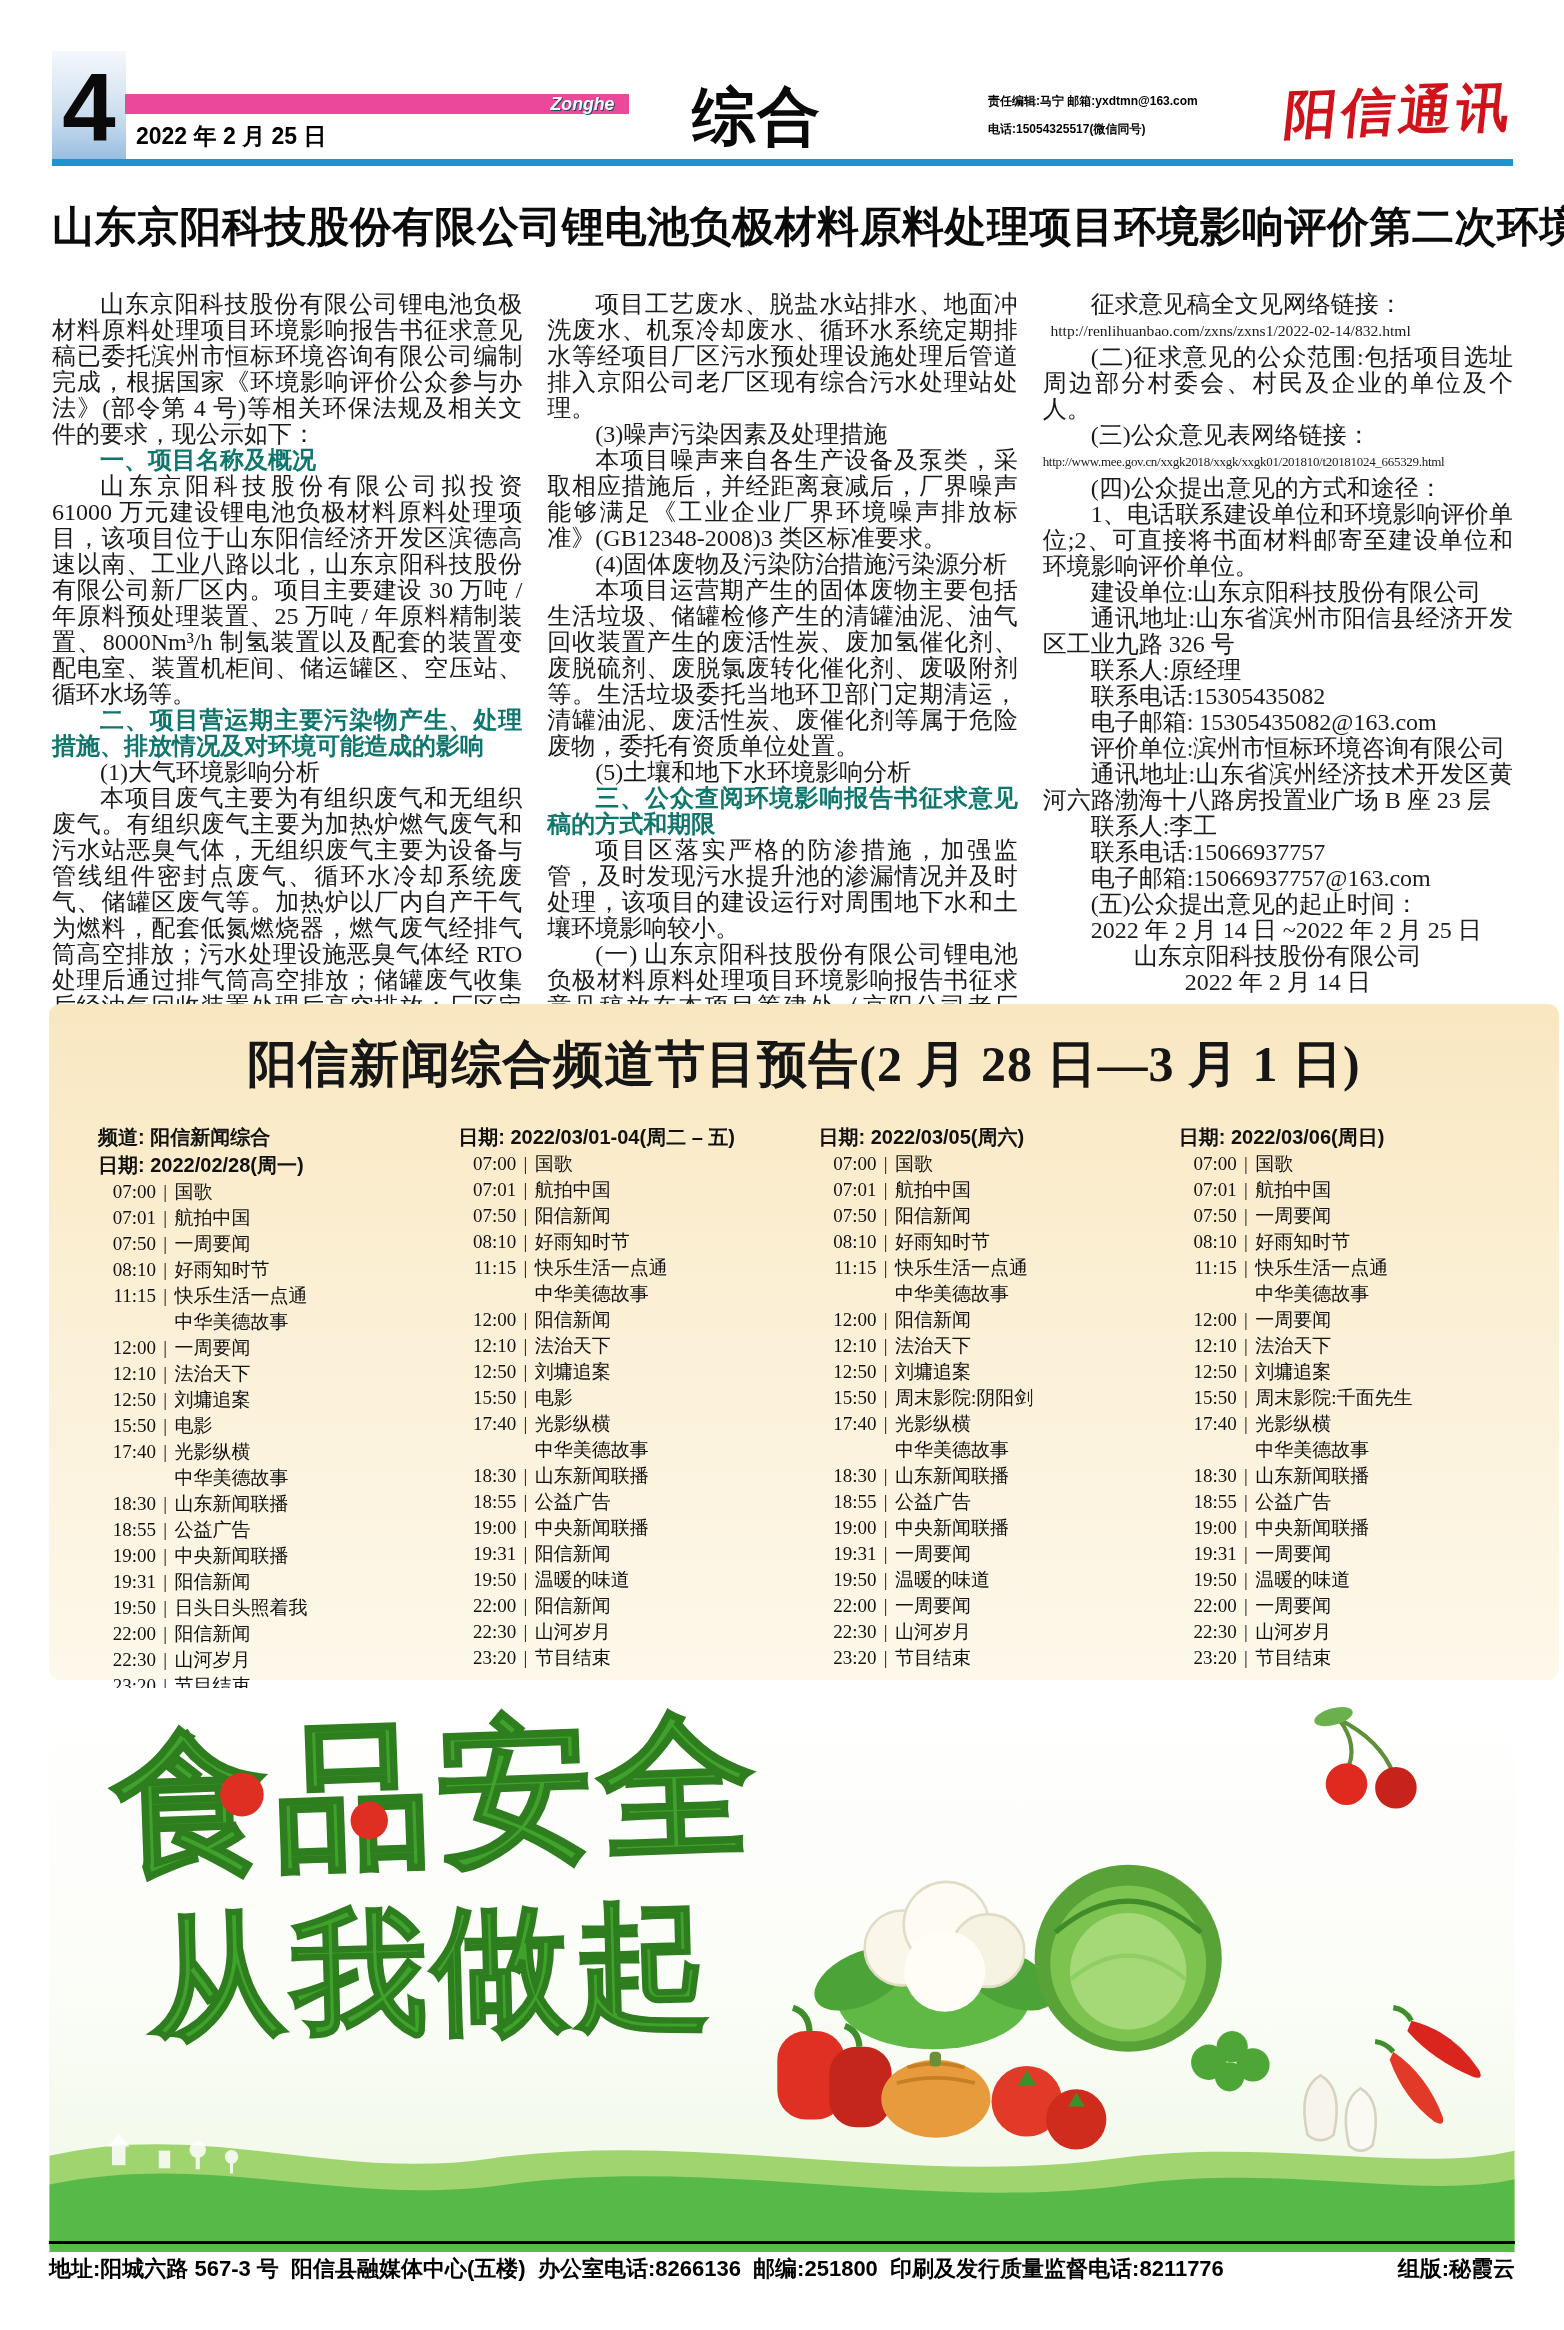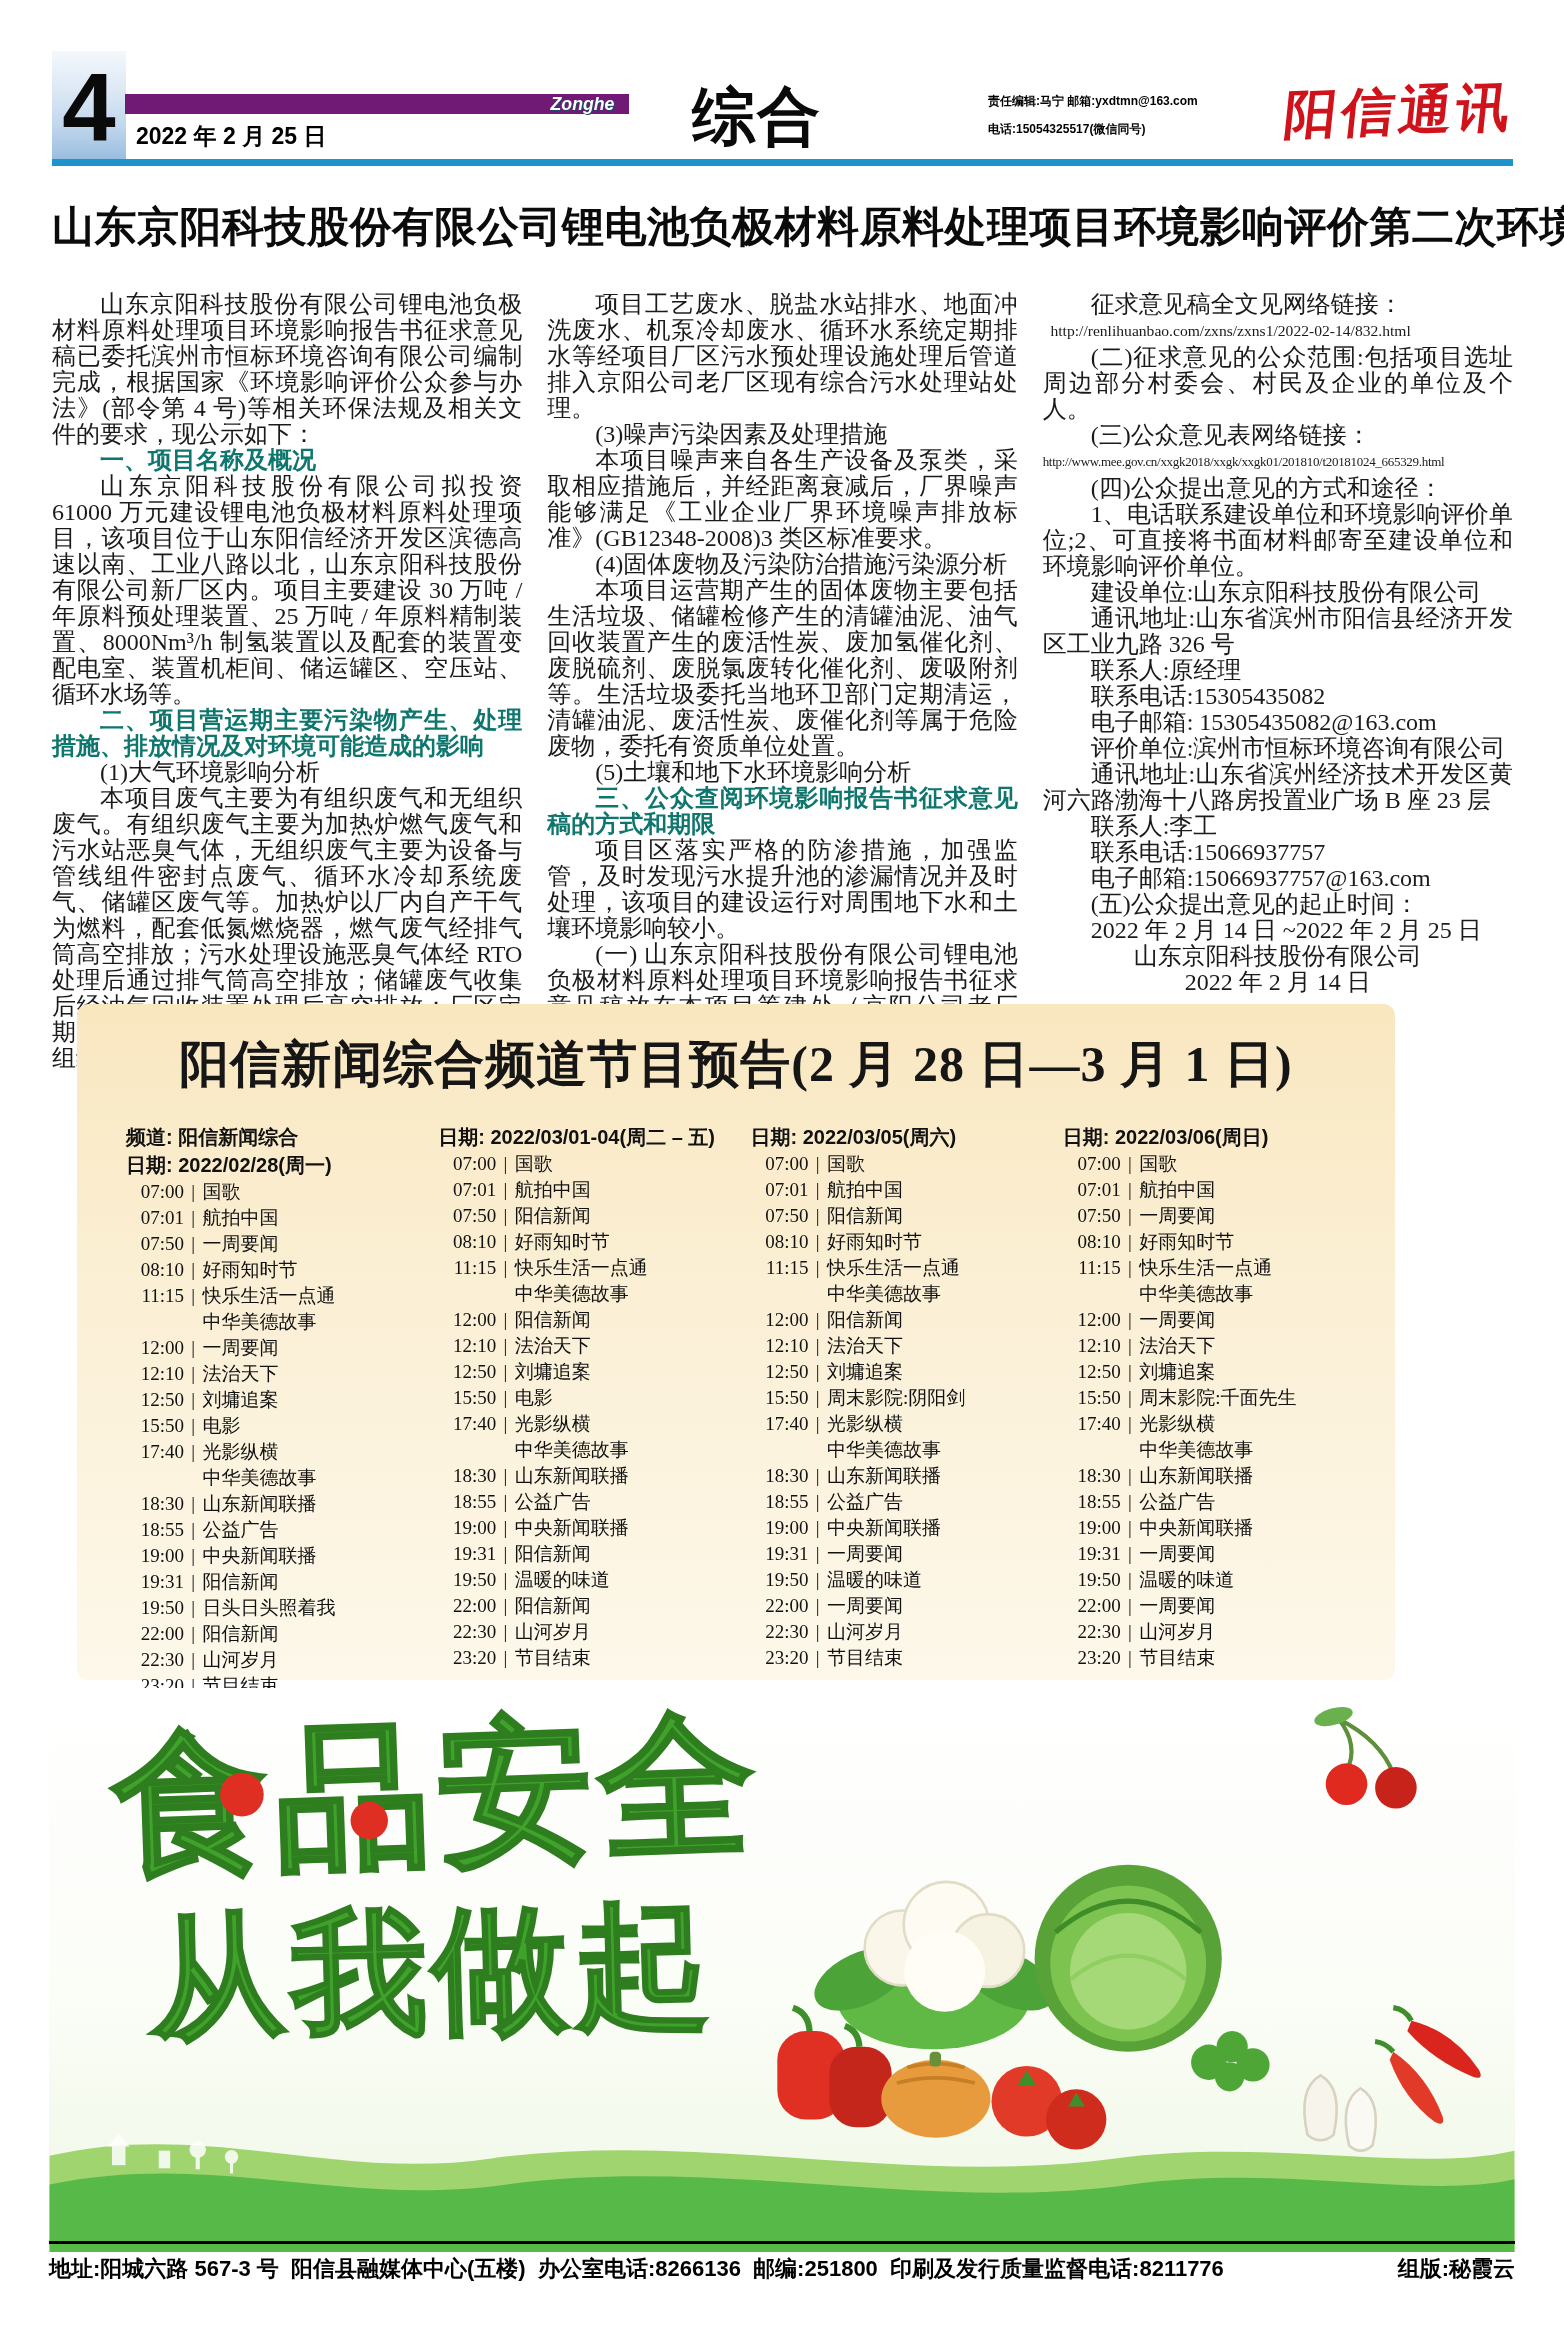--- a/index.html
+++ b/index.html
@@ -22,21 +22,21 @@
     font-family:"Liberation Sans",sans-serif;
     font-weight:bold;font-size:96px;line-height:113px;color:#0a0a0a;
   }
   .page-date{
     position:absolute;left:136px;top:121px;
     font-family:"Liberation Sans",sans-serif;
     font-weight:bold;font-size:23px;color:#000;
   }
   .section-bar{
     position:absolute;left:125px;top:94px;width:504px;height:20px;
-    background:#701a75;
+    background:#ec4899;
     text-align:right;
   }
   .section-bar .pinyin{
     font-family:"Liberation Sans",sans-serif;
     font-style:italic;font-weight:bold;font-size:17.7px;color:#fff;
     line-height:20px;padding-right:14.6px;display:inline-block;
     text-shadow:1px 1px 0 #1a4a66;
   }
   .section-title{
     position:absolute;left:692px;top:77px;width:135px;
@@ -79,24 +79,23 @@
   }
   .apara.bold{
     font-family:"Liberation Sans",sans-serif;
     font-weight:bold;color:#0f766e;
   }
   .apara.url1{font-size:15.6px;text-indent:0.5em;white-space:nowrap;line-height:27px;}
   .apara.url2{font-size:13px;text-indent:0;white-space:nowrap;line-height:27px;letter-spacing:-0.3px;}
   .apara.center{text-align:center;text-indent:0;}
   
   .schedule{
-    position:absolute;left:49px;top:1004px;width:1318px;height:676px;
+    position:absolute;left:49px;top:1004px;width:1510px;height:676px;
     background:linear-gradient(180deg,#f9e7c0 0%,#fbf0d6 45%,#fdf8ea 100%);
     border-radius:11.4px;
-    margin-left:28px;
   }
   .schedule-title{
     margin:0;padding-top:27px;text-align:center;
     font-family:"Liberation Serif",serif;
     font-weight:bold;font-size:50px;color:#161616;letter-spacing:1px;
   }
   .schedule-columns{
     display:flex;gap:29px;margin:25px 49px 0;
   }
   .scol{flex:1;min-width:0;}

